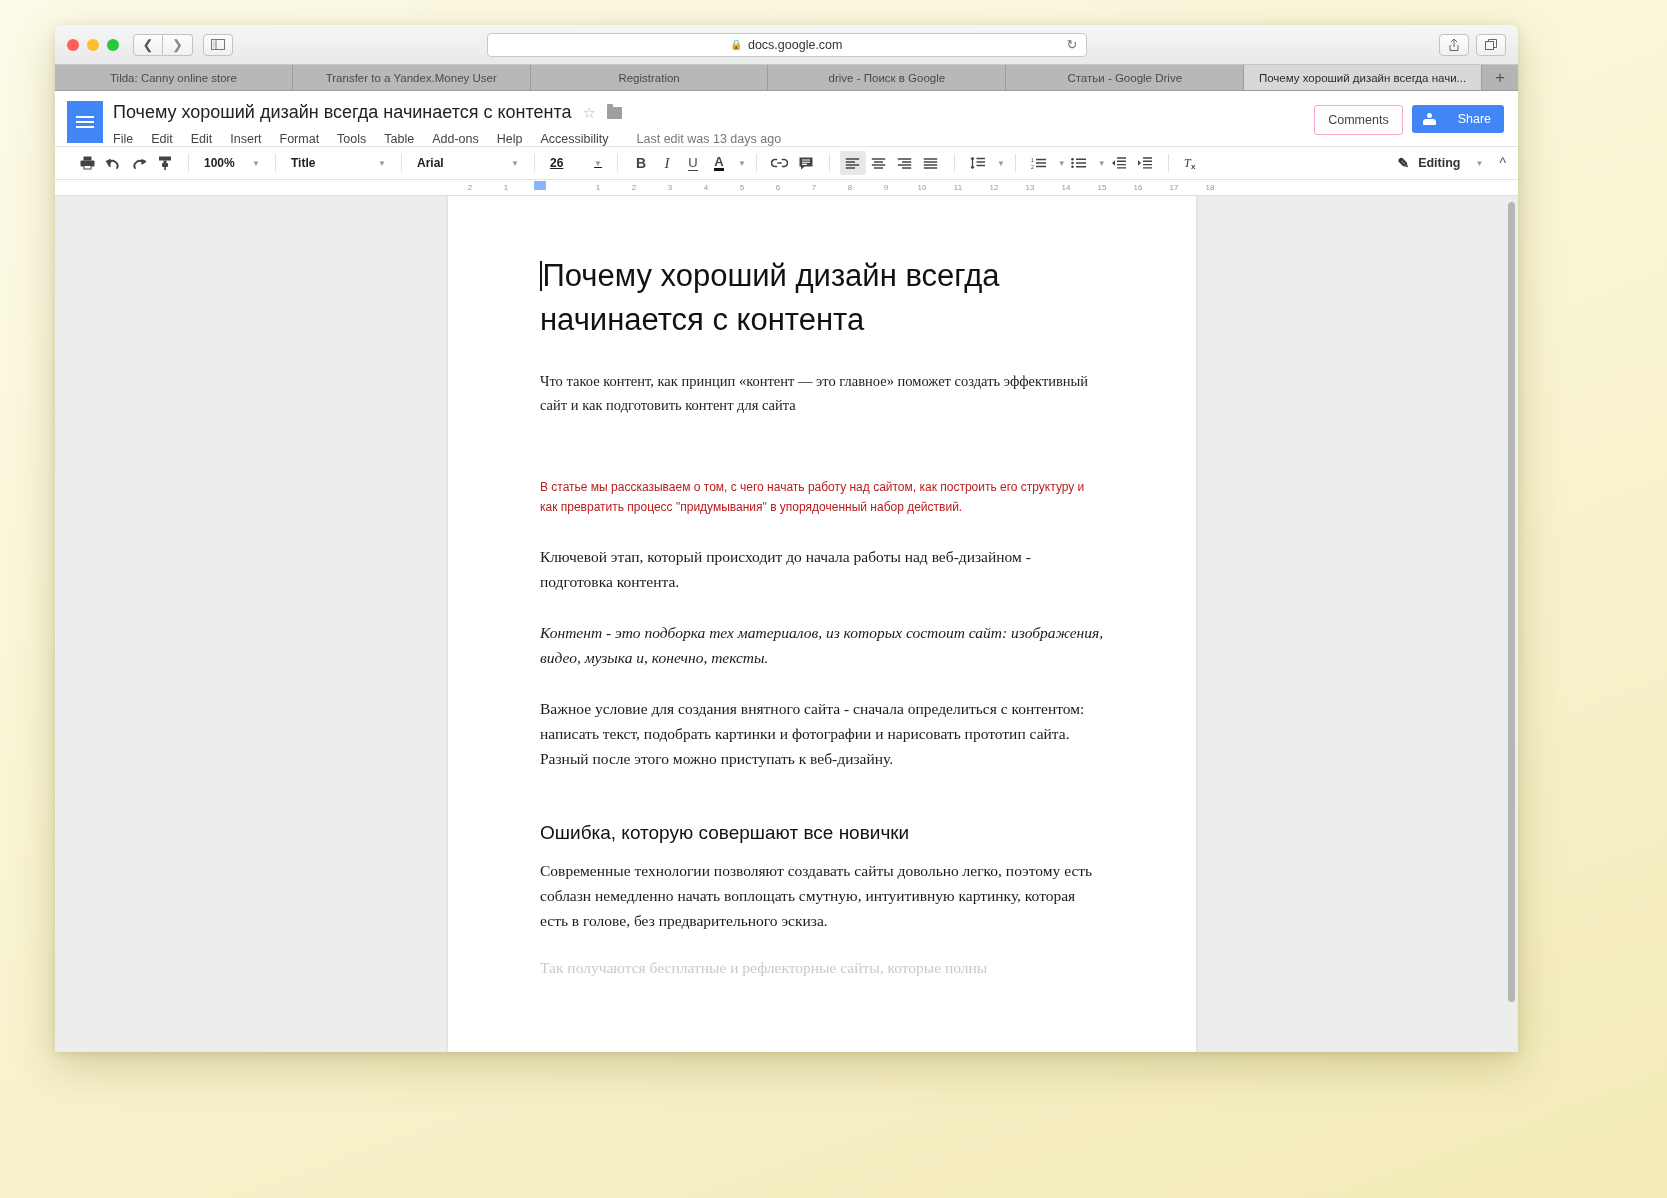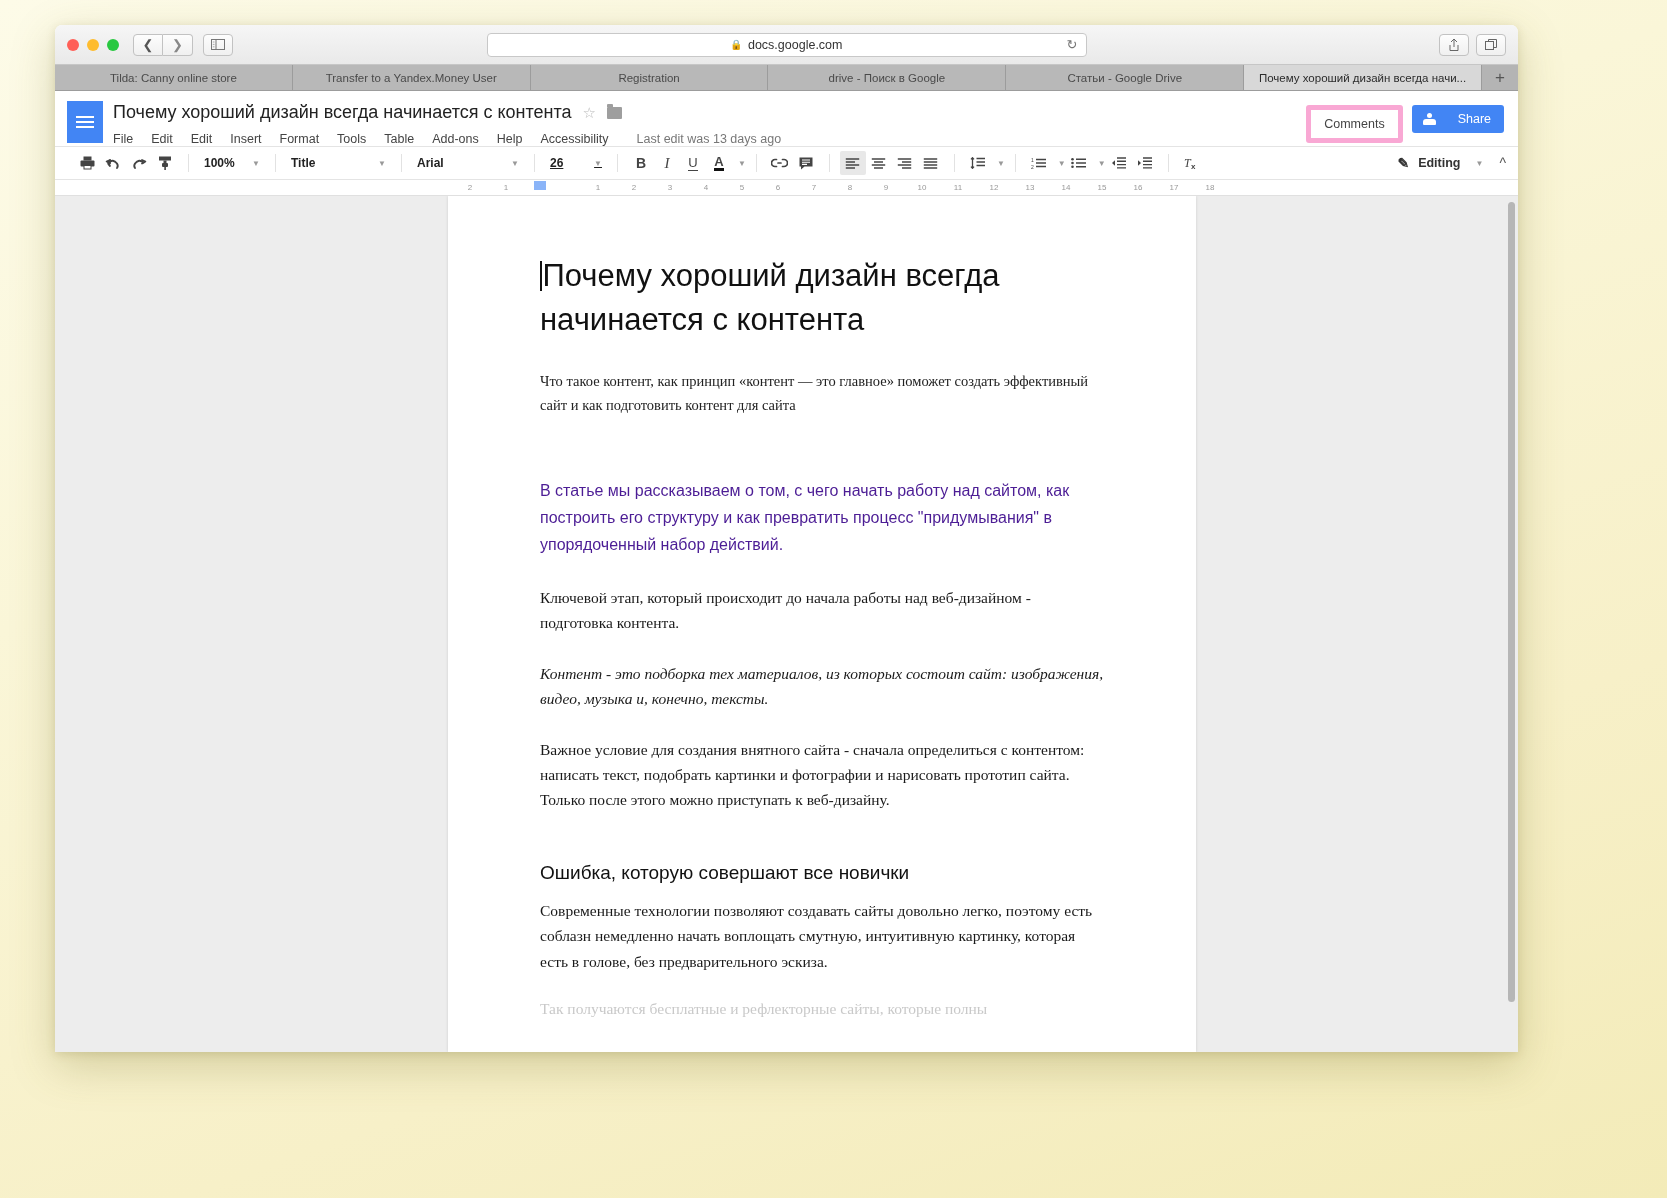--- a/index.html
+++ b/index.html
@@ -129,21 +129,21 @@
   .star-icon { color: #bbb; font-size: 15px; }
   .folder-icon { width: 15px; height: 12px; background: #9e9e9e; border-radius: 1px; position: relative; }
   .folder-icon::before { content:""; position:absolute; top:-3px; left:0; width:6px; height:3px; background:#9e9e9e; border-radius:1px 1px 0 0;}
 
   .menu-row { display: flex; align-items: center; gap: 18px; margin-top: 9px; }
   .menu-item { font-size: 12.5px; color: #444; }
   .lastedit { font-size: 12.5px; color: #777; margin-left: 10px; }
 
   .docs-head-right { display: flex; align-items: flex-start; gap: 9px; padding: 6px 14px 0 0; }
   .comments-btn {
-    border: 5px solid #f9a8d4; border-radius: 3px;
+    border: 1px solid #f9a8d4; border-radius: 3px;
     background: #fff;
     font-size: 12.5px; color: #444;
     padding: 7px 13px;
   }
   .share-btn {
     background: #4285f4; border-radius: 3px;
     color: #fff; font-size: 12.5px;
     padding: 7px 13px 7px 11px;
     display: flex; align-items: center; gap: 22px;
     white-space: nowrap;
@@ -239,22 +239,22 @@
     vertical-align: -5px;
     margin-right: 1px;
   }
   .doc-sub {
     font-family: "Liberation Serif", serif;
     font-size: 14.5px; line-height: 1.62;
     color: #222; margin-top: 28px;
   }
   .doc-gray {
     font-family: "Liberation Sans", sans-serif;
-    font-size: 16px; line-height: 1.70;
-    color: #4c1d95; margin-top: 60px;
+    font-size: 12px; line-height: 1.70;
+    color: #b91c1c; margin-top: 60px;
   }
   .doc-p {
     font-family: "Liberation Serif", serif;
     font-size: 15.5px; line-height: 1.62;
     color: #1a1a1a; margin-top: 26px;
   }
   .doc-p.italic { font-style: italic; }
   .doc-h2 {
     font-family: "Liberation Sans", sans-serif;
     font-size: 19px; font-weight: normal;
@@ -668,21 +668,21 @@
     </div>
 
     <div class="canvas">
       <div class="page">
         <div class="page-inner">
           <h1 class="doc-h1"><span class="caret-bar"></span><span>Почему хороший дизайн всегда начинается с контента</span></h1>
           <p class="doc-sub">Что такое контент, как принцип «контент — это главное» поможет создать эффективный сайт и как подготовить контент для сайта</p>
           <p class="doc-gray">В статье мы рассказываем о том, с чего начать работу над сайтом, как построить его структуру и как превратить процесс "придумывания" в упорядоченный набор действий.</p>
           <p class="doc-p">Ключевой этап, который происходит до начала работы над веб-дизайном - подготовка контента.</p>
           <p class="doc-p italic">Контент - это подборка тех материалов, из которых состоит сайт: изображения, видео, музыка и, конечно, тексты.</p>
-          <p class="doc-p">Важное условие для создания внятного сайта - сначала определиться с контентом: написать текст, подобрать картинки и фотографии и нарисовать прототип сайта. Только после этого можно приступать к веб-дизайну.</p>
+          <p class="doc-p">Важное условие для создания внятного сайта - сначала определиться с контентом: написать текст, подобрать картинки и фотографии и нарисовать прототип сайта. Разный после этого можно приступать к веб-дизайну.</p>
           <h2 class="doc-h2">Ошибка, которую совершают все новички</h2>
           <p class="doc-p tight">Современные технологии позволяют создавать сайты довольно легко, поэтому есть соблазн немедленно начать воплощать смутную, интуитивную картинку, которая есть в голове, без предварительного эскиза.</p>
           <p class="doc-p fade">Так получаются бесплатные и рефлекторные сайты, которые полны</p>
         </div>
       </div>
       <div class="vscroll"></div>
     </div>
 
   </div>
 </div>

